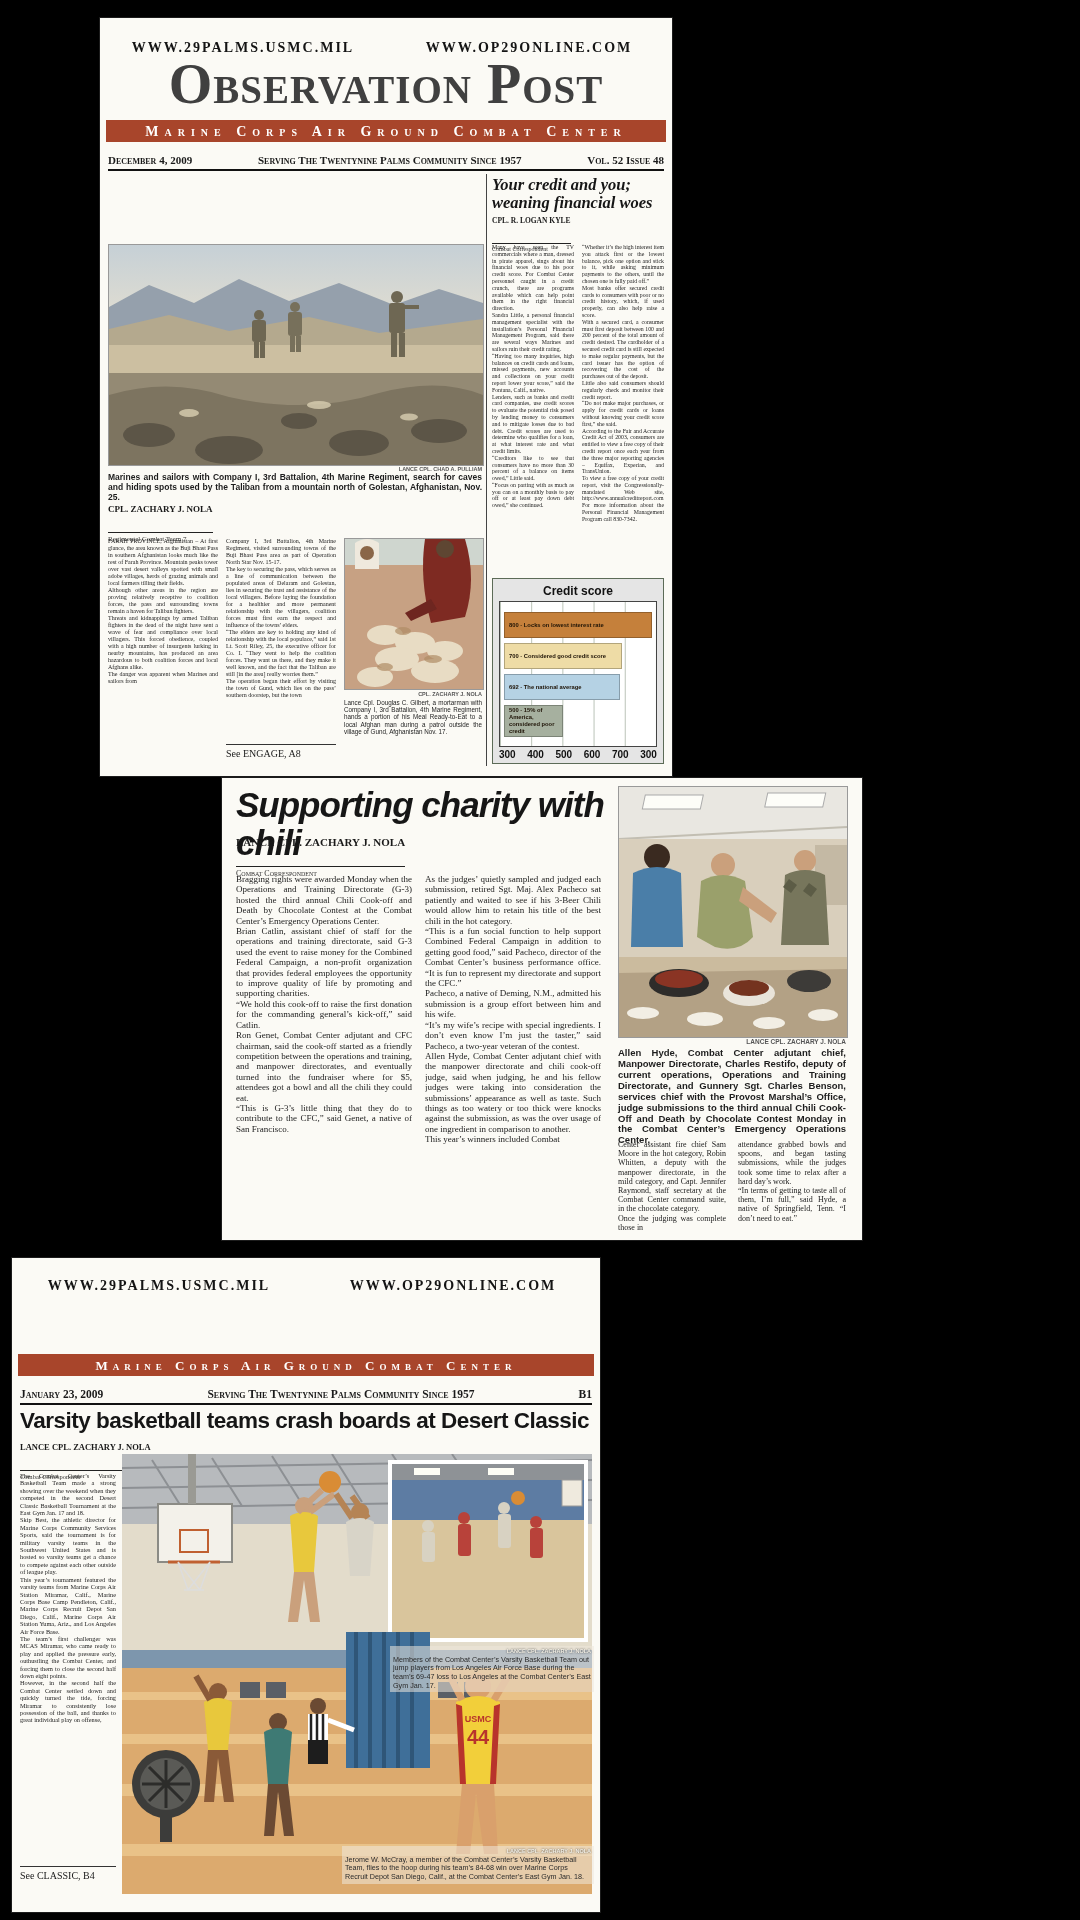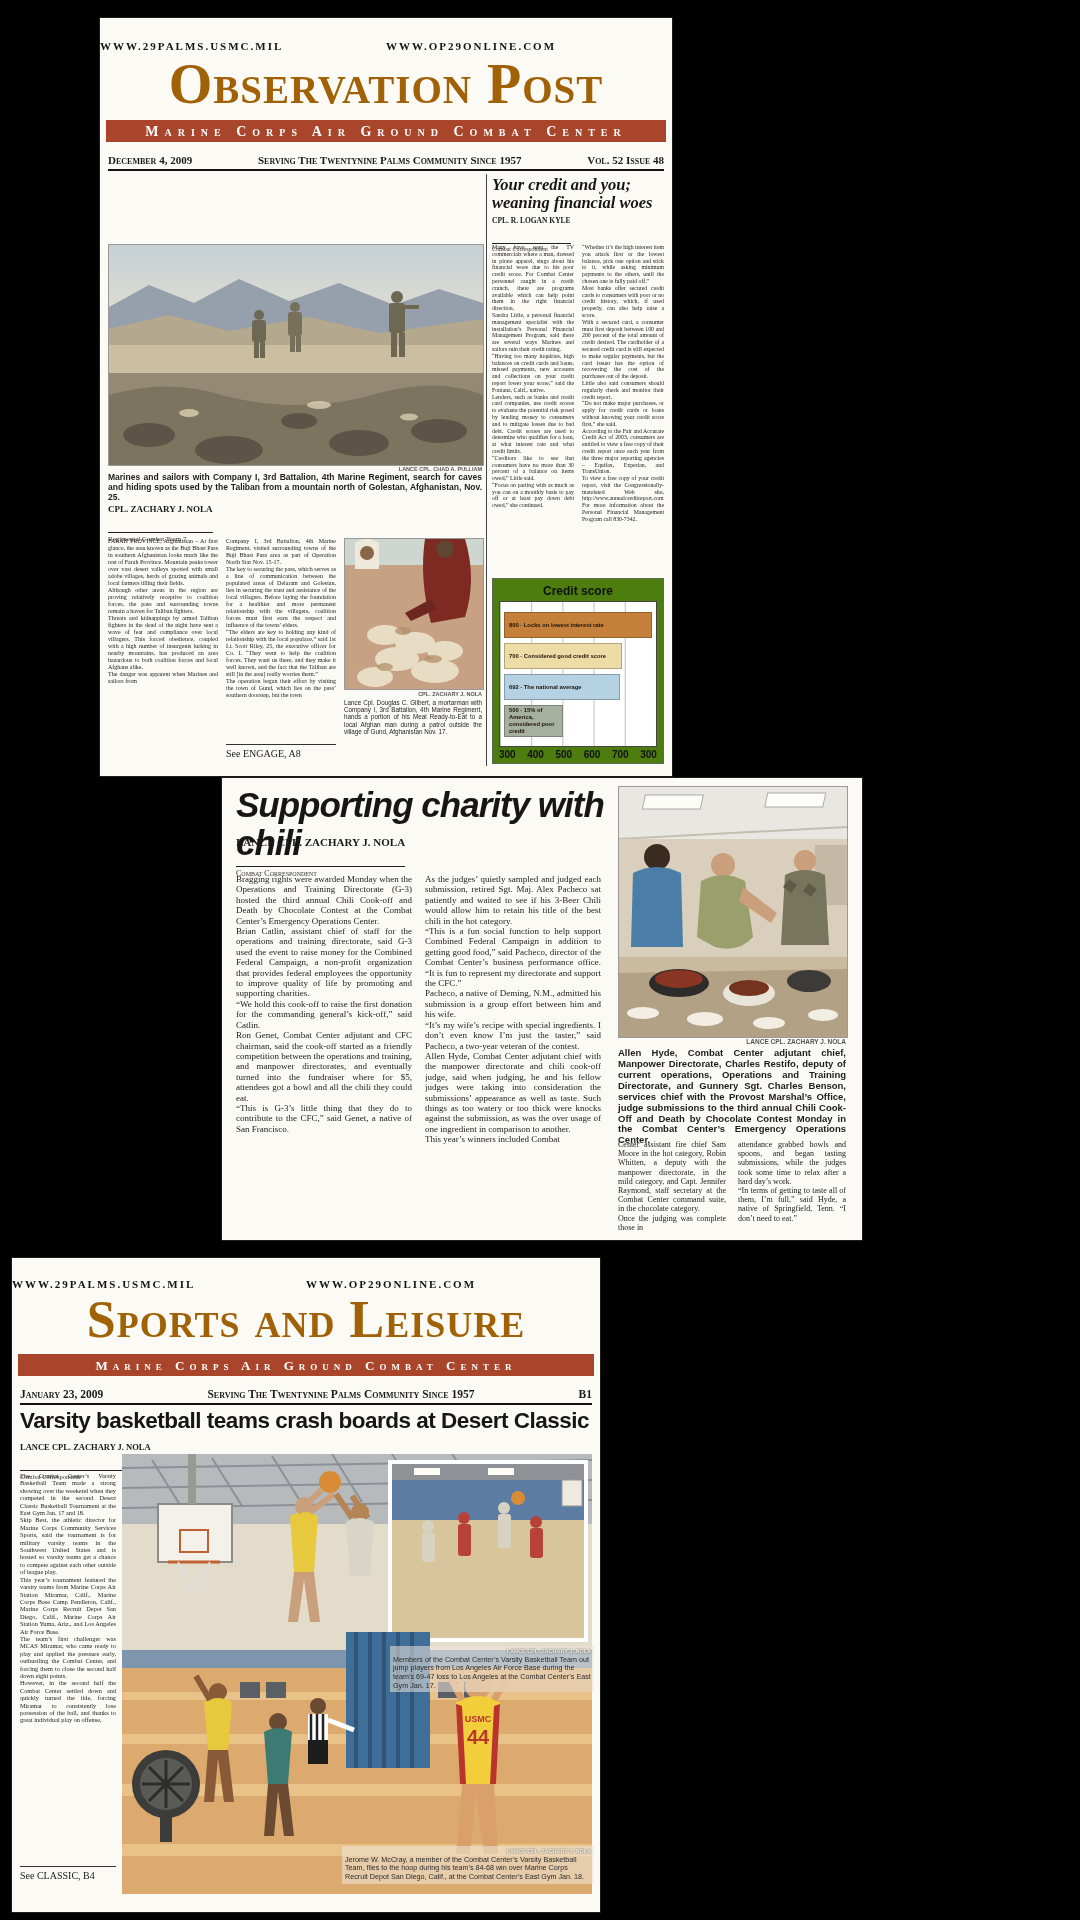--- a/index.html
+++ b/index.html
@@ -1,25 +1,25 @@
 <!DOCTYPE html>
 <html><head>
 <meta charset="utf-8">
 <style>
   html,body{margin:0;padding:0;}
   body{width:1080px;height:1920px;background:#000;position:relative;overflow:hidden;
        font-family:"Liberation Serif",serif;color:#1a1a1a;}
   .page{position:absolute;background:#fbfaf5;box-shadow:0 0 0 1px #1c1c1c;}
   
   .urls{position:absolute;left:0;right:0;display:flex;}
-  .urls span{flex:1;font-family:"Liberation Serif",serif;
-             font-weight:bold;font-size:11px;letter-spacing:2px;color:#141414;}
+  .urls span{flex:1;text-align:center;font-family:"Liberation Serif",serif;
+             font-weight:bold;font-size:14px;letter-spacing:2px;color:#141414;}
   .masthead{position:absolute;left:0;right:0;text-align:center;
             font-family:"Liberation Serif",serif;font-weight:bold;font-variant:small-caps;
-            color:#a16207;letter-spacing:1px;line-height:1;}
+            color:#404040;letter-spacing:1px;line-height:1;}
   .banner{position:absolute;background:#a8452b;color:#fff;text-align:center;
           font-family:"Liberation Serif",serif;font-weight:bold;font-variant:small-caps;
           letter-spacing:6px;}
   .dateline{position:absolute;display:flex;justify-content:space-between;align-items:flex-end;
             font-weight:bold;font-variant:small-caps;border-bottom:2px solid #111;padding-bottom:3px;}
   .headline{position:absolute;font-family:"Liberation Sans",sans-serif;font-weight:bold;
             color:#161616;letter-spacing:-0.5px;}
   .byline{position:absolute;}
   .byline .who{font-weight:bold;border-bottom:1px solid #222;display:inline-block;padding-bottom:18px;}
   .byline .role{display:block;color:#333;margin-top:2px;}
@@ -29,21 +29,21 @@
   .credit{position:absolute;font-family:"Liberation Sans",sans-serif;font-weight:bold;
           text-align:right;color:#555;}
   .jump{position:absolute;font-family:"Liberation Serif",serif;border-top:1px solid #333;padding-top:3px;}
   .photo{position:absolute;border:1px solid #999;overflow:hidden;background:#cbbda0;}
   .vrule{position:absolute;width:1px;background:#444;}
   
   #page1{left:100px;top:18px;width:572px;height:758px;}
   #p1-credit-headline{font-family:"Liberation Serif",serif;font-weight:bold;font-style:italic;
                       font-size:16.5px;line-height:1.12;letter-spacing:0;}
   
-  .chartbox{position:absolute;background:#4d7c0f;border:1px solid #5c6b57;padding:4px 6px;}
+  .chartbox{position:absolute;background:#e5e5e5;border:1px solid #5c6b57;padding:4px 6px;}
   .chartbox h4{margin:1px 0 3px 0;text-align:center;font-family:"Liberation Sans",sans-serif;
                font-size:12px;color:#111;}
   .plot{background:#fff;border:1px solid #444;padding:10px 4px 4px 4px;position:relative;
         background-image:linear-gradient(to right,#b9c2b6 1px,transparent 1px);
         background-size:20% 100%;background-position:0 0;}
   .bar-row{margin:0 0 5px 0;}
   .bar{min-height:26px;display:flex;align-items:center;border:1px solid rgba(0,0,0,.25);box-sizing:border-box;}
   .bar span{font-family:"Liberation Sans",sans-serif;font-weight:bold;font-size:5.8px;
             line-height:1.2;color:#1e1306;padding:1px 2px 1px 4px;}
   .ticks{display:flex;justify-content:space-between;font-family:"Liberation Sans",sans-serif;
@@ -292,21 +292,20 @@
 Once the judging was complete those in</div>
   <div class="bodycol" style="left:516px;top:362px;width:108px;height:92px;font-size:8px;line-height:9.2px;">attendance grabbed bowls and spoons, and began tasting submissions, while the judges took some time to relax after a hard day’s work.
 “In terms of getting to taste all of them, I’m full,” said Hyde, a native of Springfield, Tenn. “I don’t need to eat.”</div>
 </div>
 
 <div class="page" id="page3">
   <div class="urls" style="top:20px;">
     <span>WWW.29PALMS.USMC.MIL</span>
     <span>WWW.OP29ONLINE.COM</span>
   </div>
-  <div class="masthead" style="top:36px;font-size:52px;">Sports and Leisure</div>
   <div class="banner" style="left:6px;right:6px;top:96px;height:22px;font-size:13px;line-height:23px;letter-spacing:5px;">Marine Corps Air Ground Combat Center</div>
   <div class="dateline" style="left:8px;right:8px;top:122px;height:20px;font-size:11.5px;">
     <span>January 23, 2009</span>
     <span>Serving The Twentynine Palms Community Since 1957</span>
     <span>B1</span>
   </div>
   <div class="headline" style="left:8px;top:150px;width:574px;font-size:22.5px;line-height:26px;">Varsity basketball teams crash boards at Desert Classic</div>
   <div class="byline" style="left:8px;top:184px;font-size:8.5px;">
     <span class="who">LANCE CPL. ZACHARY J. NOLA</span>
     <span class="role" style="font-size:6.5px;">Combat Correspondent</span>

